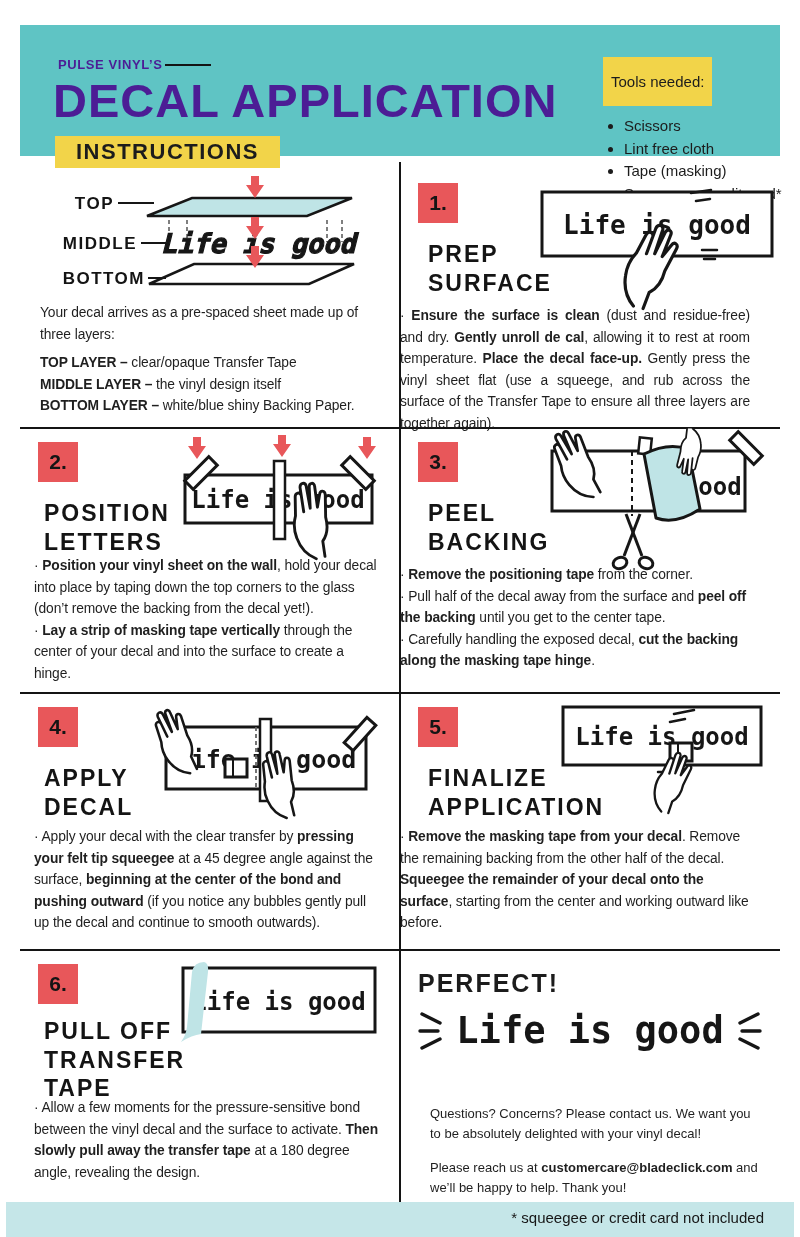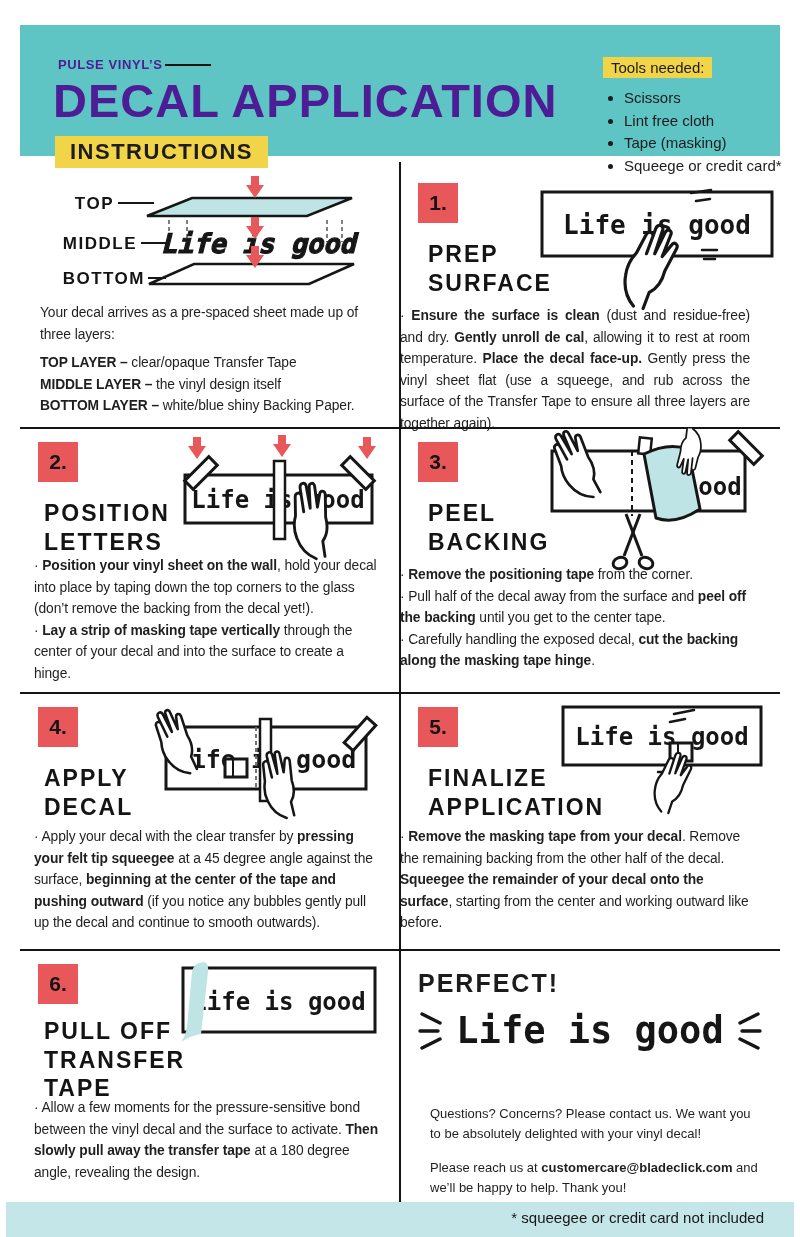--- a/index.html
+++ b/index.html
@@ -6,23 +6,23 @@
   .page{position:relative;width:800px;height:1237px;background:#fff;overflow:hidden;
         font-family:"Liberation Sans",sans-serif;color:#1c1c1c}
   svg{overflow:visible;display:block}
   b{font-weight:700}
 
   
   .header{position:absolute;left:20px;top:25px;width:760px;height:131px;background:#5fc4c4}
   .brand{position:absolute;left:38px;top:32px;font-size:13px;font-weight:700;letter-spacing:.6px;color:#4c1d95}
   .brand-line{display:inline-block;width:46px;border-bottom:2px solid #141414;transform:translateY(-3px);margin-left:2px}
   .page-title{position:absolute;left:33px;top:48px;margin:0;font-size:47px;font-weight:700;letter-spacing:1px;color:#4c1d95}
-  .badge{position:absolute;left:35px;top:111px;background:#f2d449;padding:3px 15px;font-size:22px;font-weight:700;letter-spacing:1.5px}
+  .badge{position:absolute;left:35px;top:111px;background:#f2d449;padding:3px 21px;font-size:22px;font-weight:700;letter-spacing:1.5px}
   .tools{position:absolute;left:583px;top:32px;width:192px}
-  .tools-label{display:inline-block;background:#f2d449;padding:2px 8px;font-size:15px}
+  .tools-label{display:inline-block;background:#f2d449;padding:16px 8px;font-size:15px}
   .tools ul{margin:9px 0 0 0;padding-left:21px;font-size:15px;line-height:1.5}
 
   
   .vline{position:absolute;left:399px;top:162px;width:2px;height:1040px;background:#141414}
   .hline{position:absolute;left:20px;width:760px;height:2px;background:#141414}
   #hl1{top:427px}#hl2{top:692px}#hl3{top:949px}
 
   
   .panel{position:absolute;width:380px}
   #p-intro{left:20px;top:170px;height:257px}
@@ -218,21 +218,21 @@
         <text class="decal" x="143" y="58" text-anchor="middle" font-size="25">Life is good</text>
         <path d="M133,17 V79" stroke="#666" stroke-width="1.8" stroke-dasharray="4 3" fill="none"></path>
         <rect x="137" y="9" width="11" height="82" fill="#fff" stroke="#161616" stroke-width="2.5"></rect>
         <use href="#hand" transform="translate(10,14) rotate(-32) scale(0.8)"></use>
         <use href="#sq" transform="translate(113,58)"></use>
         <use href="#hand" transform="translate(118,48) rotate(-20) scale(0.8)"></use>
         <use href="#tape" transform="translate(237,24) rotate(-48)"></use>
       </svg>
     </div>
     <div class="sbody">
-      <p><span>· Apply your decal with the clear transfer by </span><b>pressing your felt tip squeegee</b><span> at a 45 degree angle against the surface, </span><b>beginning at the center of the tape and pushing outward</b><span> (if you notice any bubbles gently pull up the decal and continue to smooth outwards).</span></p>
+      <p><span>· Apply your decal with the clear transfer by </span><b>pressing your felt tip squeegee</b><span> at a 45 degree angle against the surface, </span><b>beginning at the center of the bond and pushing outward</b><span> (if you notice any bubbles gently pull up the decal and continue to smooth outwards).</span></p>
     </div>
   </section>
 
   <section class="panel" id="p5">
     <div class="num">5.</div>
     <h2 class="stitle">FINALIZE
 APPLICATION</h2>
     <div class="illus" id="il5">
       <svg width="215" height="100" viewBox="0 0 215 100">
         <rect x="5" y="5" width="198" height="58" fill="#fff" stroke="#161616" stroke-width="3"></rect>

